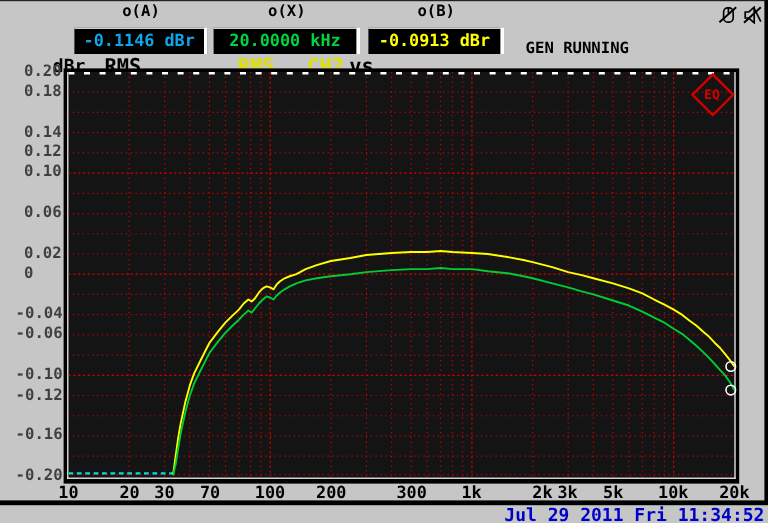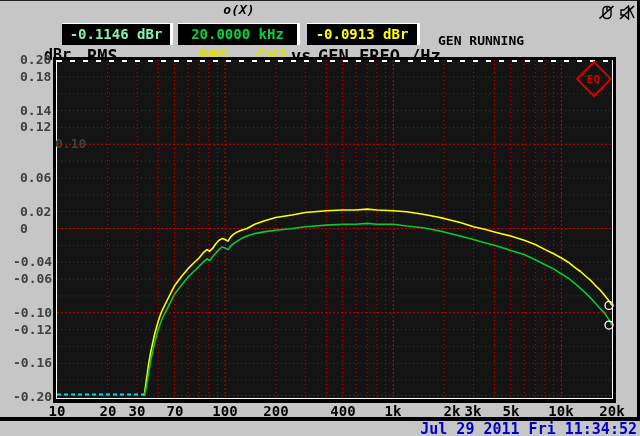--- a/index.html
+++ b/index.html
@@ -39,33 +39,34 @@
   .topedge{position:absolute;left:0;top:0;width:640px;height:1px;background:#222;}
   .yellowtxt{color:#dede00;}
 </style>
 </head>
 <body>
 
 <div class="screen">
   <div class="topedge"></div>
   <div class="rightedge"></div>
 
-  <div class="toplabel" style="left:178px;width:122px;font-style:italic;">o(X)</div>
+  <div class="toplabel" style="left:62px;width:111px;">o(A)</div>
+  <div class="toplabel" style="left:178px;width:122px;">o(X)</div>
+  <div class="toplabel" style="left:307px;width:113px;">o(B)</div>
 
-  <div class="valbox" style="left:62px;width:111px;color:#86efac;">-0.1146 dBr</div>
+  <div class="valbox" style="left:62px;width:111px;color:#0ea5e9;">-0.1146 dBr</div>
   <div class="valbox" style="left:178px;width:122px;color:#00d53f;">20.0000 kHz</div>
   <div class="valbox" style="left:307px;width:113px;color:#ffff00;">-0.0913 dBr</div>
 
   <div class="unitlab">dBr</div>
   <div class="measrow" style="left:87px;">RMS</div>
   <div class="measrow" style="left:139px;margin-top:28px;">CH1,</div>
   <div class="measrow yellowtxt" style="left:198px;">RMS</div>
   <div class="measrow yellowtxt" style="left:256px;">CH2</div>
   <div class="measrow" style="left:291px;">vs</div>
-  <div class="measrow" style="left:318px;">GEN FREQ /Hz</div>
 
   <div class="status">
     <div>GEN RUNNING</div>
     <div>ANL 1:TERM 2:TERM</div>
     <div>SWP TERMINATED</div>
   </div>
 
   <div class="sicons">
     <span>
       <svg width="17" height="15" viewBox="0 0 17 15">
@@ -144,39 +145,39 @@
           <span>EQ</span>
         </div>
     </div>
   </div>
 
   <div id="yticks">
       <span class="ylab" style="left: 20px; top: 53px;">0.20</span>
       <span class="ylab" style="left: 20px; top: 70px;">0.18</span>
       <span class="ylab" style="left: 20px; top: 104px;">0.14</span>
       <span class="ylab" style="left: 20px; top: 120px;">0.12</span>
-      <span class="ylab" style="left: 20px; top: 137px; margin-left: 35px;">0.10</span>
+      <span class="ylab" style="left: 20px; top: 137px;">0.10</span>
       <span class="ylab" style="left: 20px; top: 171px;">0.06</span>
       <span class="ylab" style="left: 20px; top: 205px;">0.02</span>
       <span class="ylab" style="left: 20px; top: 222px;">0</span>
       <span class="ylab" style="left: 13px; top: 255px;">-0.04</span>
       <span class="ylab" style="left: 13px; top: 272px;">-0.06</span>
       <span class="ylab" style="left: 13px; top: 306px;">-0.10</span>
       <span class="ylab" style="left: 13px; top: 323px;">-0.12</span>
       <span class="ylab" style="left: 13px; top: 356px;">-0.16</span>
       <span class="ylab" style="left: 13px; top: 390px;">-0.20</span>
     </div>
   <div id="xticks">
       <span class="xlab" style="left: 57px;">10</span>
       <span class="xlab" style="left: 108px;">20</span>
       <span class="xlab" style="left: 137px; text-align: right;">30</span>
       <span class="xlab" style="left: 175px;">70</span>
       <span class="xlab" style="left: 225px;">100</span>
       <span class="xlab" style="left: 276px;">200</span>
-      <span class="xlab" style="left: 343px;">400</span>
+      <span class="xlab" style="left: 343px;">300</span>
       <span class="xlab" style="left: 393px;">1k</span>
       <span class="xlab" style="left: 452px;">2k</span>
       <span class="xlab" style="left: 473px;">3k</span>
       <span class="xlab" style="left: 511px;">5k</span>
       <span class="xlab" style="left: 561px;">10k</span>
       <span class="xlab" style="left: 612px;">20k</span>
     </div>
 
   <div class="botrule"></div>
   <div class="timestamp">Jul 29 2011 Fri 11:34:52</div>

